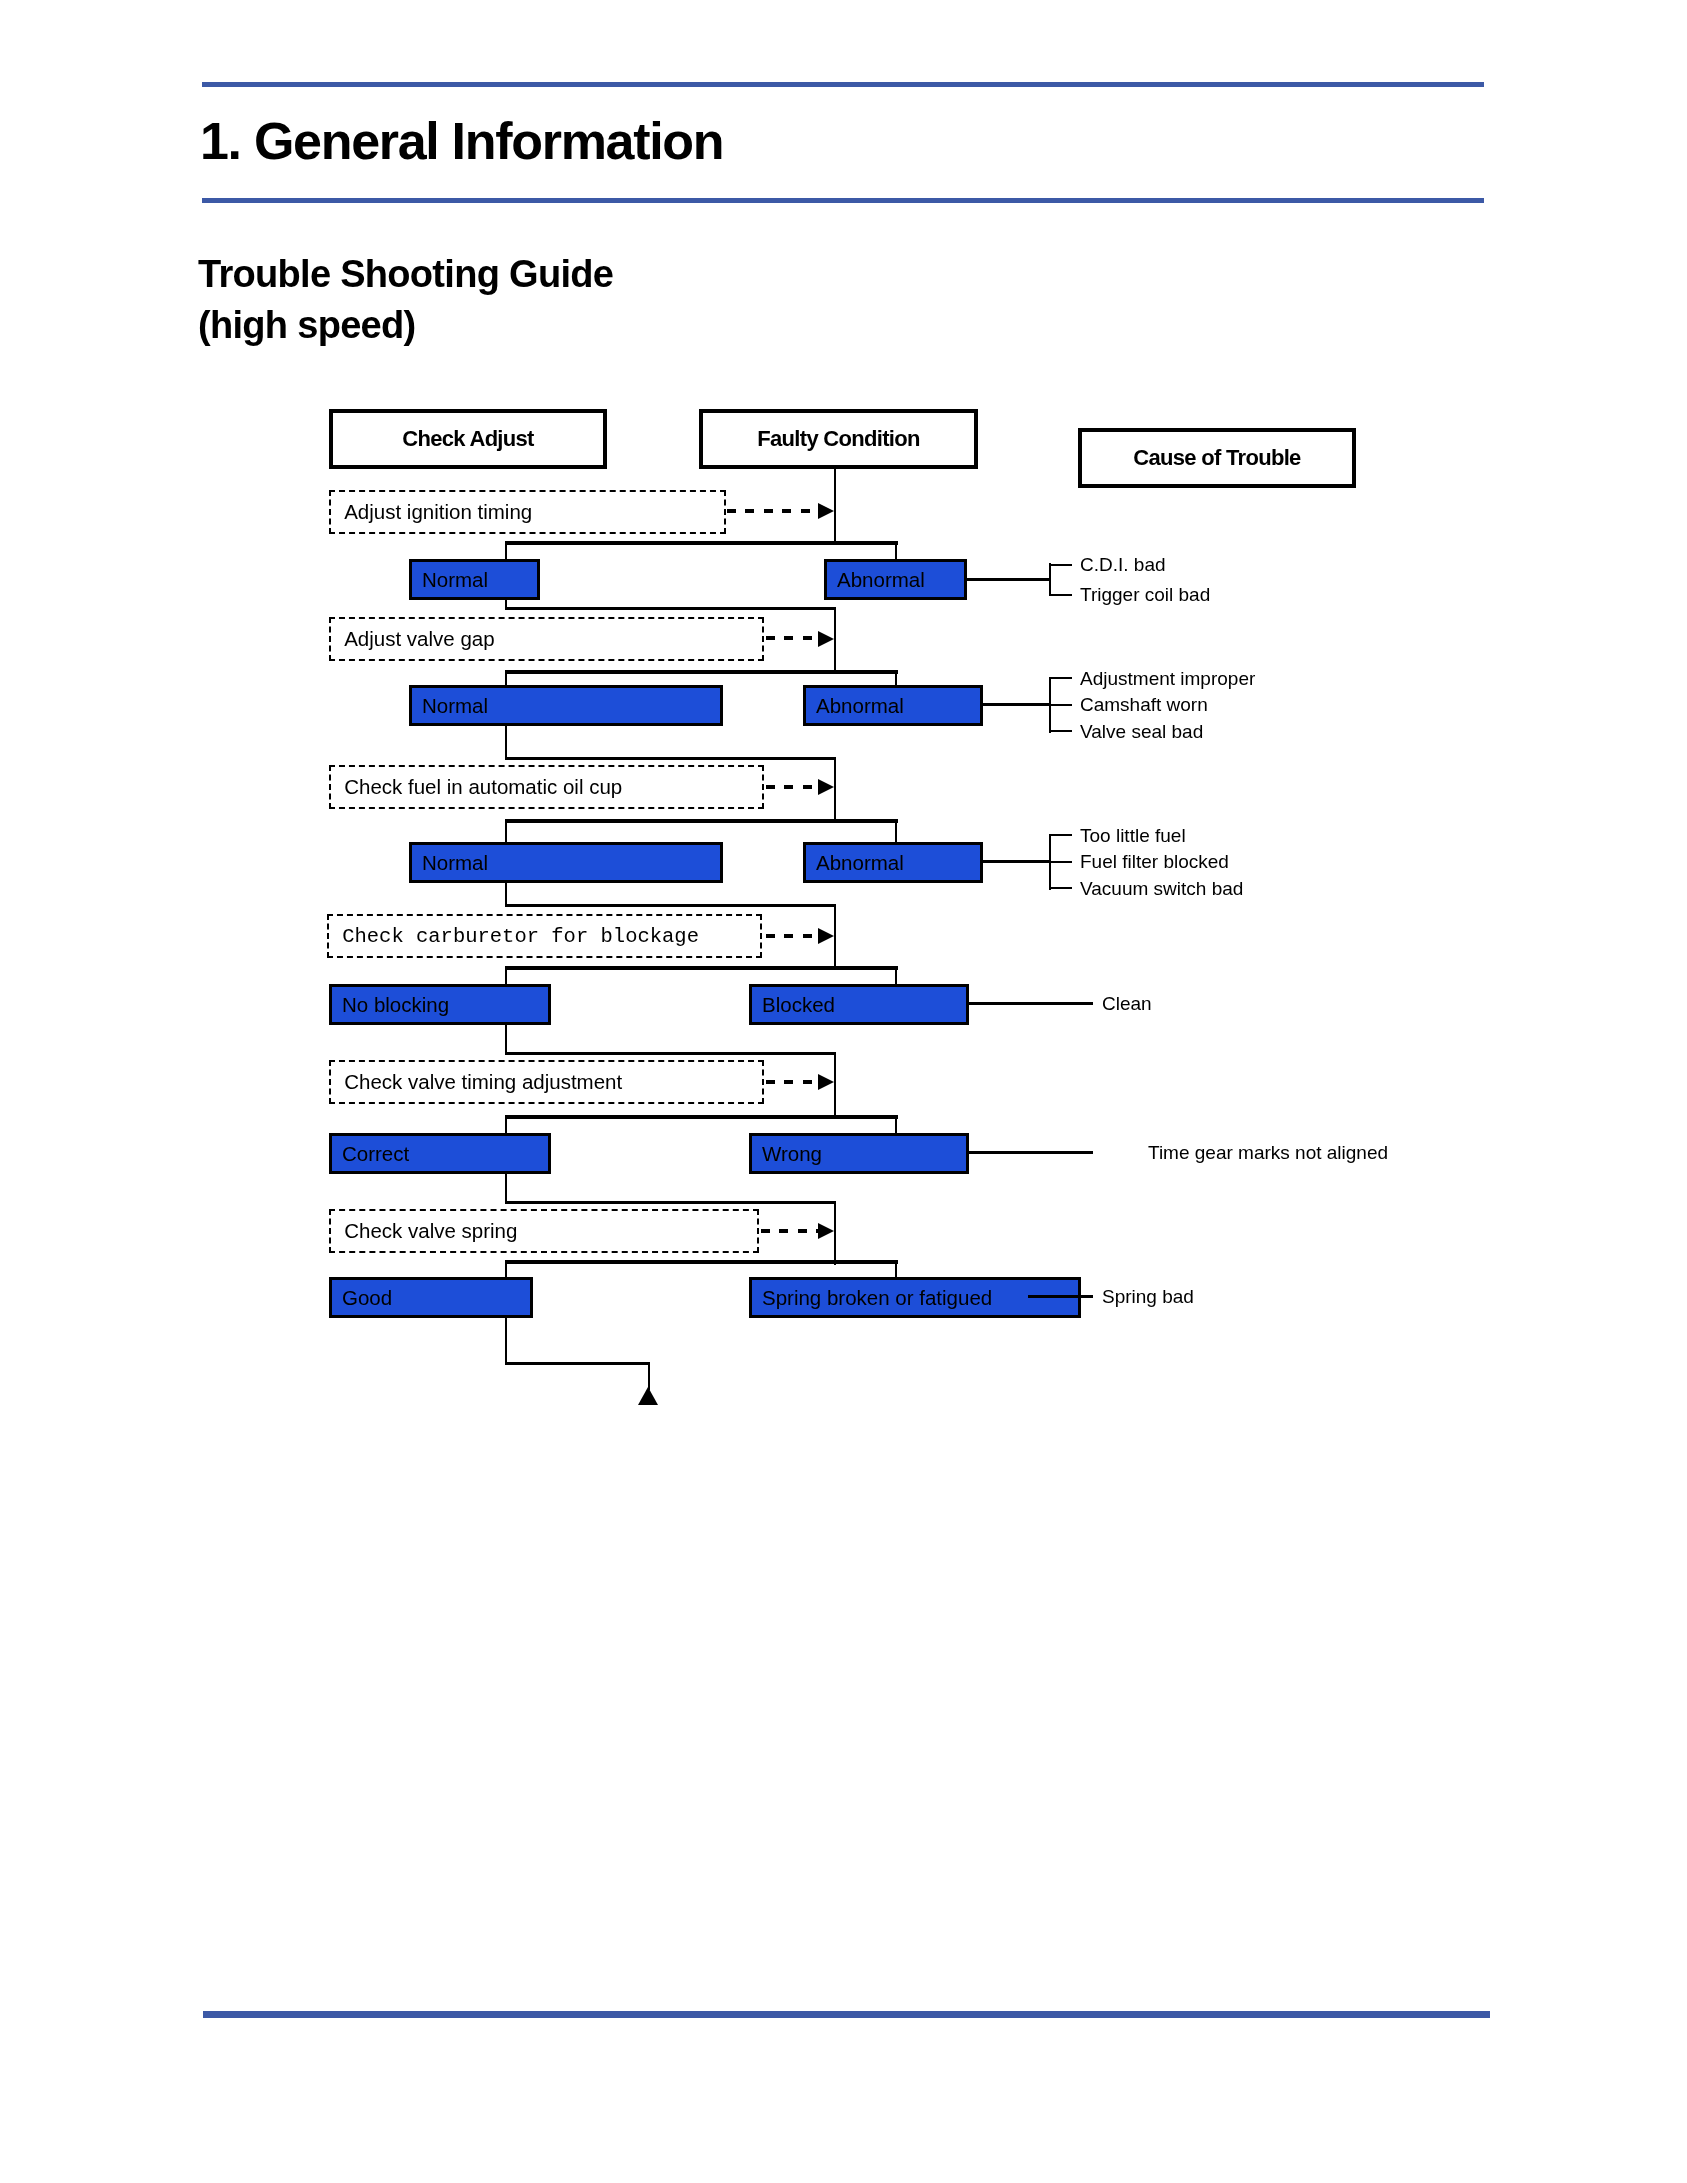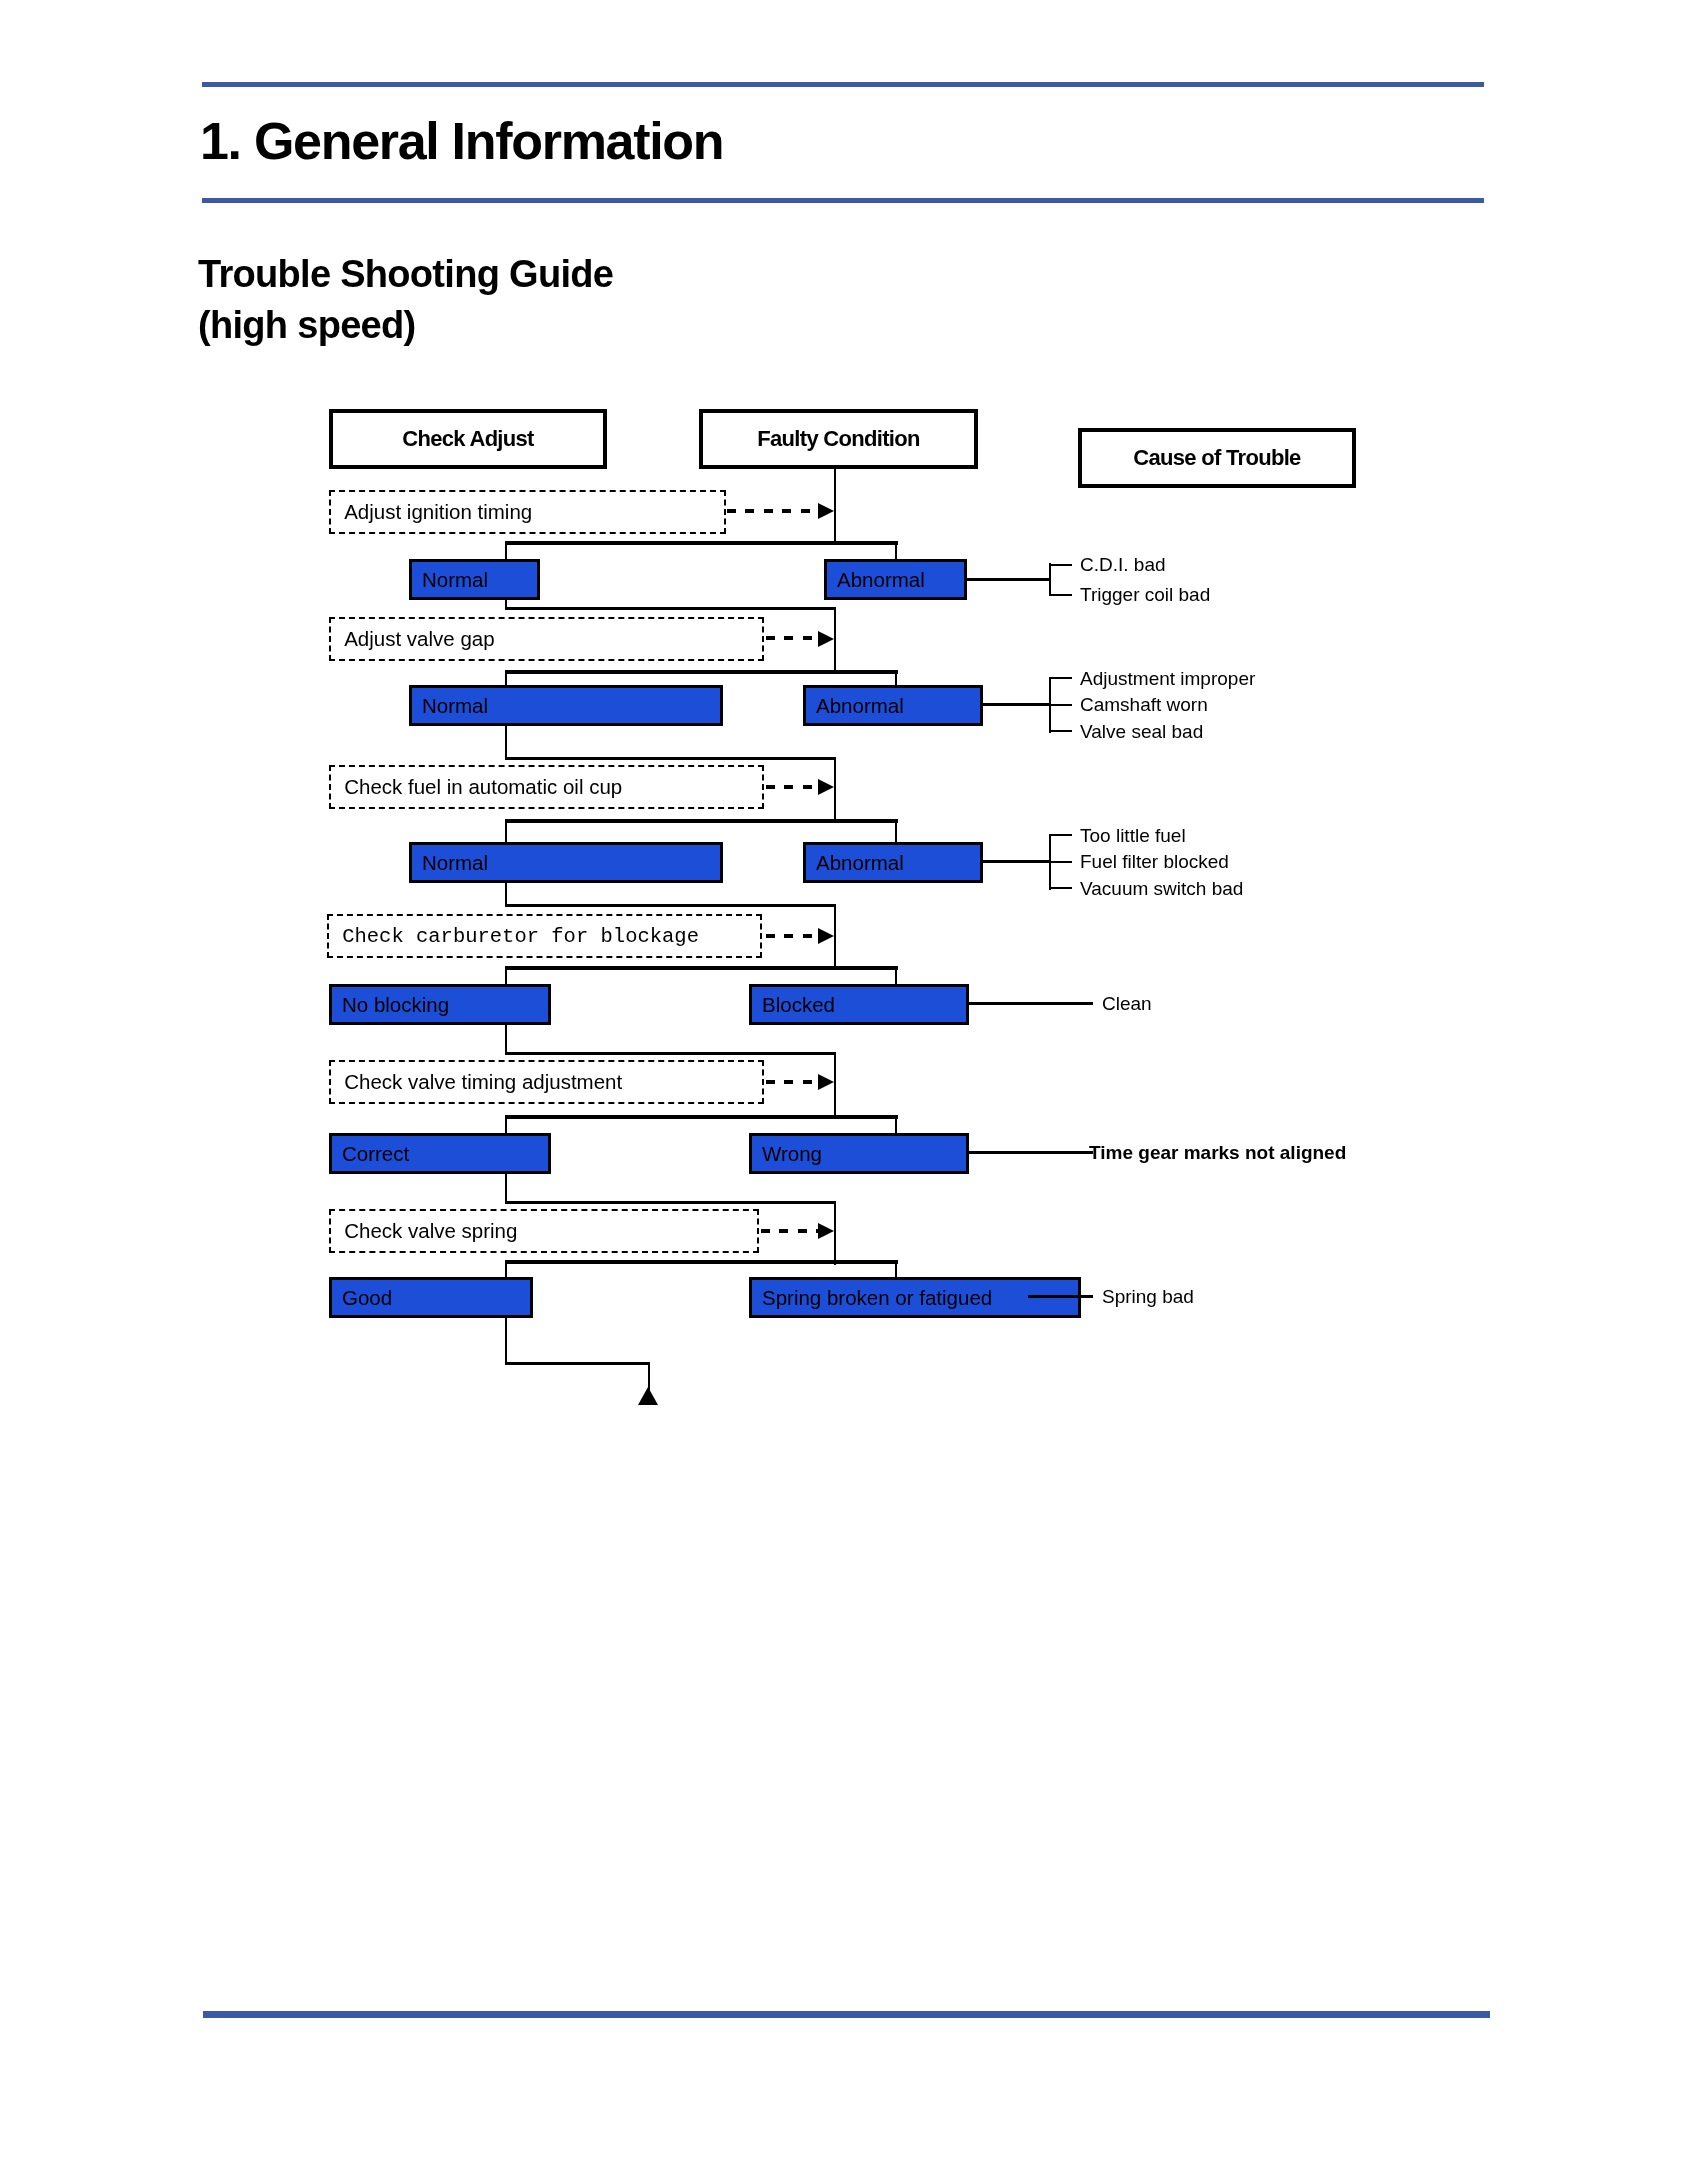--- a/index.html
+++ b/index.html
@@ -148,21 +148,21 @@
 <div class="hbar" style="left:505px;top:1115px;width:393px;"></div>
 <div class="vline" style="left:505px;top:1119px;height:15px;"></div>
 <div class="vline" style="left:895px;top:1119px;height:15px;"></div>
 <div class="result-box" style="left:329px;top:1133px;width:222px;">
   <span>Correct</span>
 </div>
 <div class="result-box" style="left:749px;top:1133px;width:220px;">
   <span>Wrong</span>
 </div>
 <div class="hthick" style="left:967px;top:1151px;width:126px;"></div>
-<div class="cause" style="left:1089px;top:1153px;font-weight:bold;">Time gear marks not aligned</div>
+<div class="cause" style="left:1148px;top:1153px;">Time gear marks not aligned</div>
 <div class="vline" style="left:505px;top:1172px;height:30px;"></div>
 <div class="hthick" style="left:505px;top:1201px;width:331px;"></div>
 
 <div class="vline" style="left:834px;top:1201px;height:64px;"></div>
 <div class="dashed-box" style="left:329px;top:1209px;width:430px;">
   <span>Check valve spring</span>
 </div>
 <div class="dasharrow" style="left:761px;top:1229px;width:58px;"></div>
 <div class="ah-right" style="left:818px;top:1223px;"></div>
 <div class="hbar" style="left:505px;top:1260px;width:393px;"></div>

